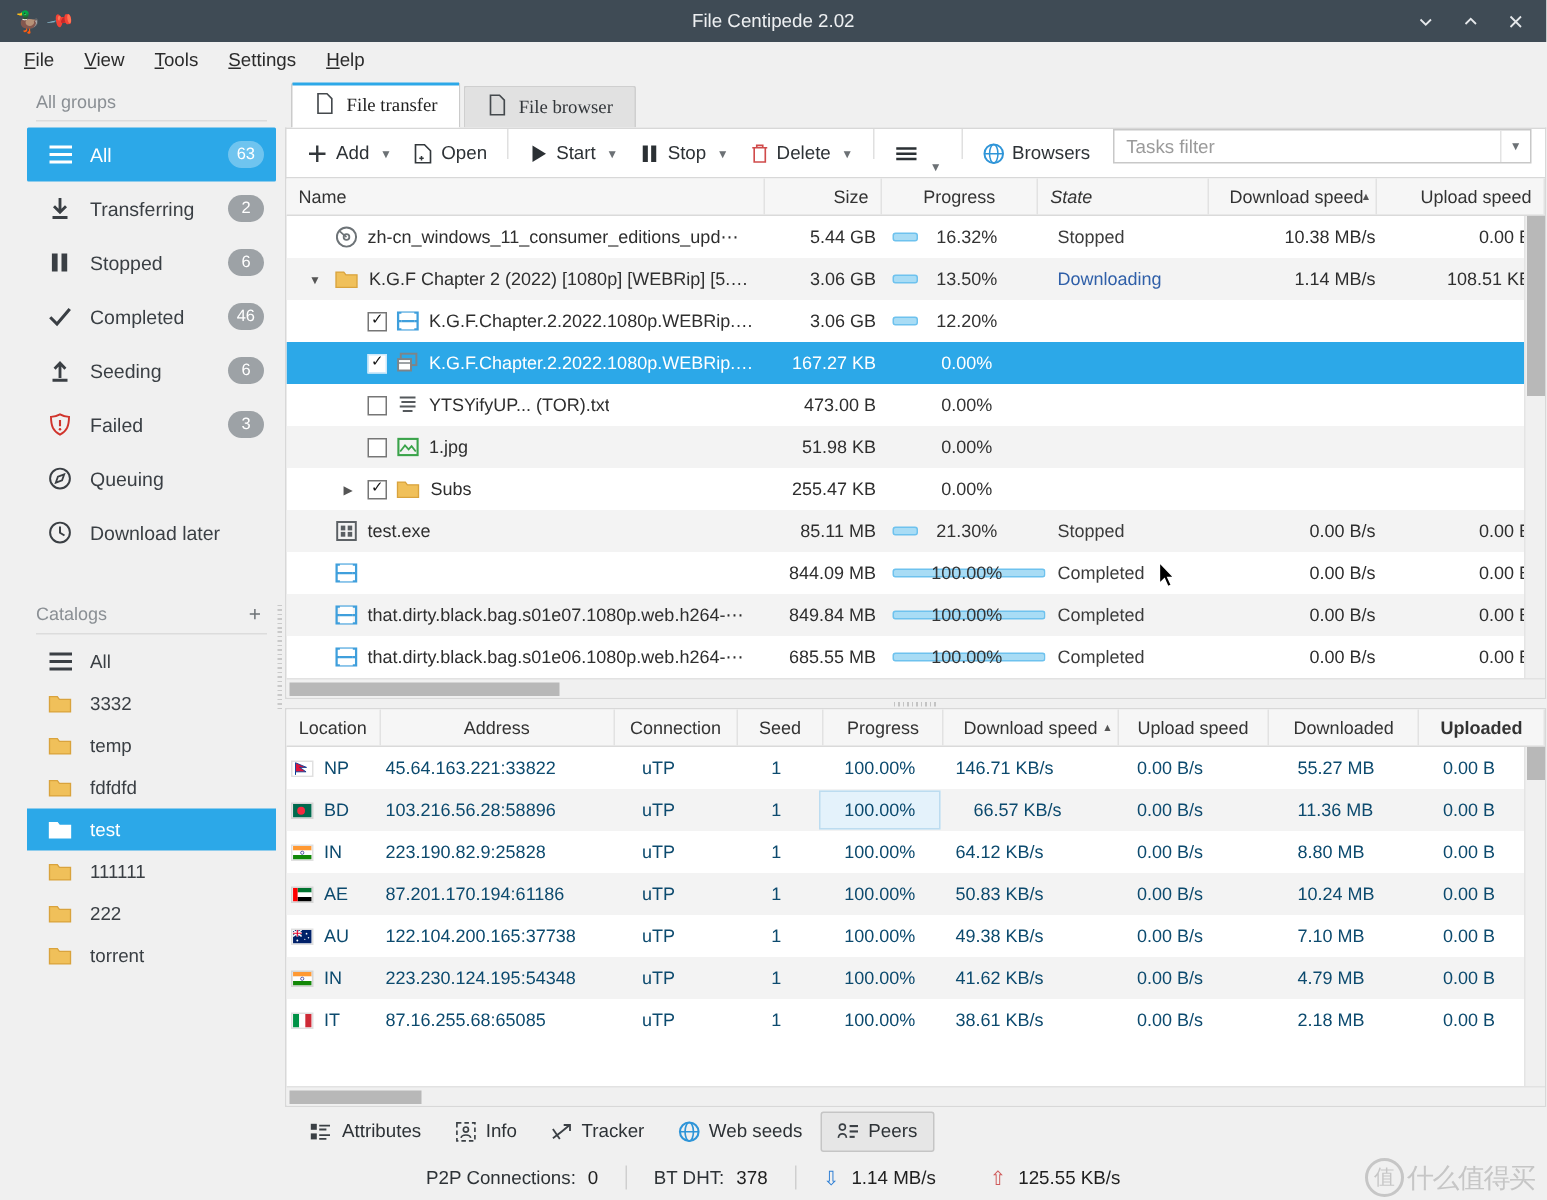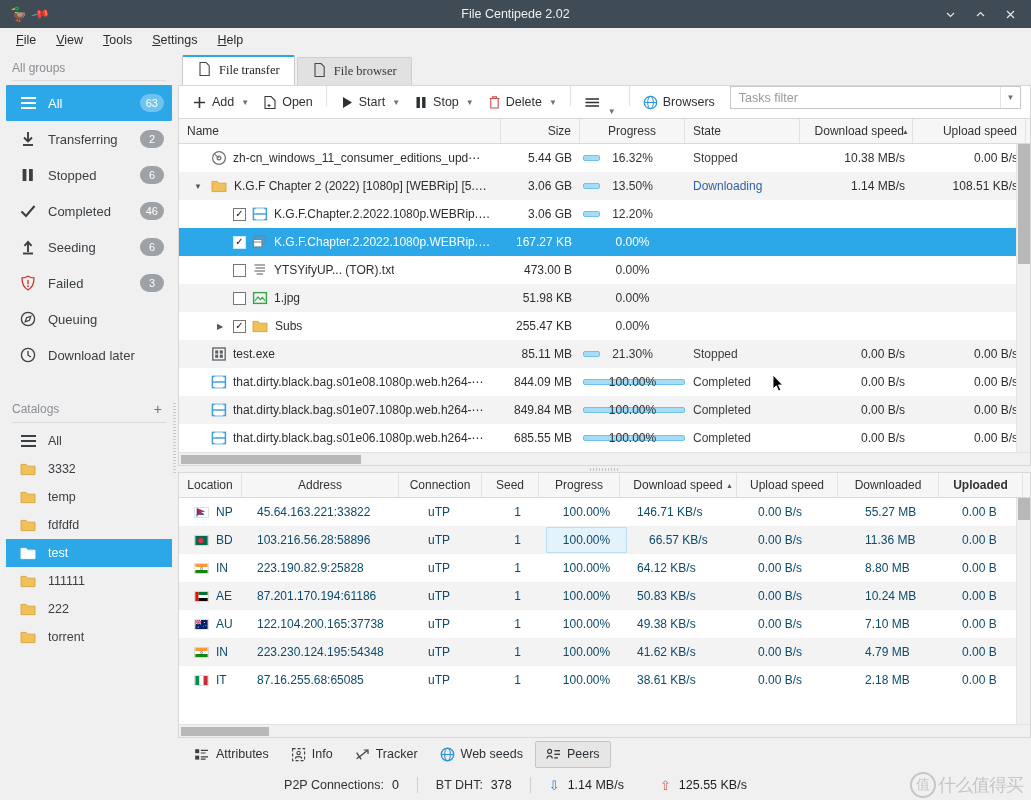--- a/index.html
+++ b/index.html
@@ -35,21 +35,21 @@
 
   
   .menubar {
     height: 25px; background: #f0f0f0; display: flex; align-items: center;
     padding-left: 6px; flex: none; border-bottom: 1px solid #f0f0f0;
   }
   .menuitem { padding: 3px 10px; color: #2b2b2b; font-size: 12.5px; }
   .menuitem u { text-decoration: underline; }
 
   
-  .body { flex: 1; display: flex; min-height: 0; background: #f0f0f0; }
+  .body { flex: 1; display: flex; min-height: 0; background: #f0f0f0; margin-left: 12px; }
 
   
   .sidebar {
     width: 178px; flex: none; background: #f0f0f0;
     display: flex; flex-direction: column; position: relative;
   }
   .side-section-hdr {
     padding: 8px 12px 4px 12px; color: #8a8f94; font-size: 12px;
     display: flex; align-items: center; justify-content: space-between;
   }
@@ -490,21 +490,21 @@
         <div class="thead" id="xfer-head">
             <div class="th" style="width: 322px;">
               <span>Name</span>
             </div>
             <div class="th r" style="width: 79px;">
               <span>Size</span>
             </div>
             <div class="th c" style="width: 105px;">
               <span>Progress</span>
             </div>
-            <div class="th" style="width: 115px;">
+            <div class="th" style="width: 115px; font-style: italic;">
               <span>State</span>
             </div>
             <div class="th r" style="width: 113px;">
               <span>Download speed</span>
               <span class="sortarrow">▲</span>
             </div>
             <div class="th r" style="width: 113px;">
               <span>Upload speed</span>
             </div>
           </div>
@@ -688,21 +688,20 @@
                   <span class="ind" style="width:0px"></span>
                   <span class="twisty"></span>
                   <span style="display:flex">
                     <svg width="16" height="16" viewBox="0 0 16 16">
                       <rect x="1.4" y="2.4" width="13" height="11.2" fill="none" stroke="#3f9fdc" stroke-width="1.5"></rect>
                       <path d="M1.4 8 H14.4" stroke="#3f9fdc" stroke-width="1.5"></path>
                       <rect x="3.6" y="2.4" width="8.6" height="11.2" fill="#fff" stroke="none"></rect>
                       <path d="M3.6 8 H12.2" stroke="#3f9fdc" stroke-width="1.5"></path>
                     </svg>
                   </span>
-                  <span class="nm">that.dirty.black.bag.s01e08.1080p.web.h264-⋯</span>
                 </div>
                 <div class="td r" style="width:79px">844.09 MB</div>
                 <div class="td pbar-cell" style="width:105px">
                   <span class="pbar full"></span>
                   <span class="ptxt">100.00%</span>
                 </div>
                 <div class="td state-other" style="width:115px">Completed</div>
                 <div class="td r" style="width:113px">0.00 B/s</div>
                 <div class="td r" style="width:113px">0.00 B/s</div>
               </div>

